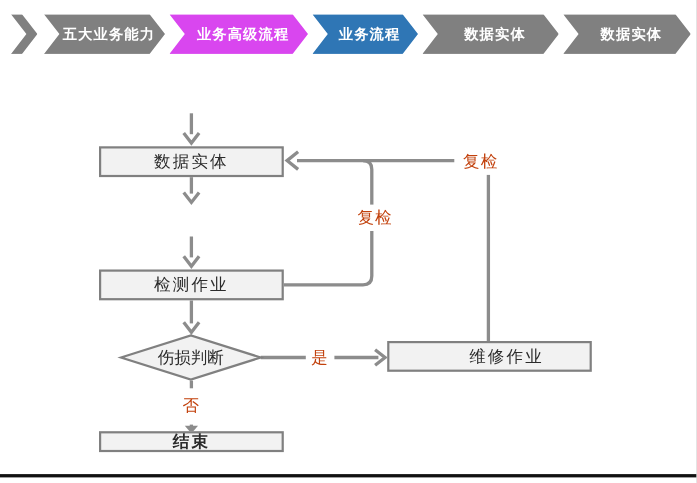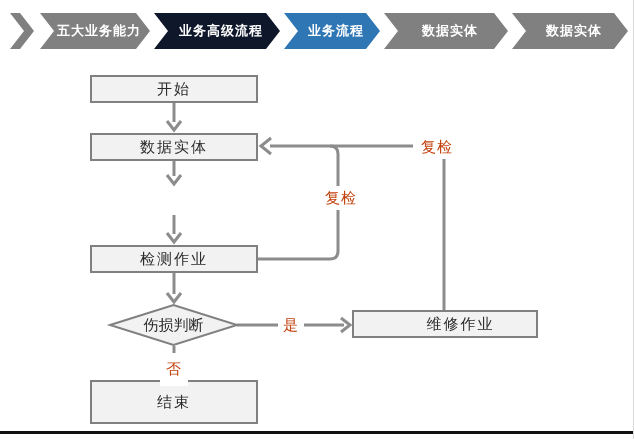--- a/index.html
+++ b/index.html
@@ -43,21 +43,21 @@
 </head>
 <body>
 
 <div id="stage">
 
   <div>
     <div class="chev-lead" style="background:#808080;"></div>
     <div class="chev" style="left:40px;  width:110px; background:#808080;">
       <span>五大业务能力</span>
     </div>
-    <div class="chev" style="left:154px; width:126px; background:#0f172a;">
+    <div class="chev" style="left:154px; width:126px; background:#d946ef;">
       <span>业务高级流程</span>
     </div>
     <div class="chev" style="left:284px; width:96px;  background:#2f76b5;">
       <span>业务流程</span>
     </div>
     <div class="chev" style="left:384px; width:124px; background:#808080;">
       <span>数据实体</span>
     </div>
     <div class="chev" style="left:512px; width:116px; background:#808080;">
       <span>数据实体</span>
@@ -88,36 +88,33 @@
 
       <path d="M 258,259 L 330,259 Q 338,259 338,251 L 338,154 Q 338,146 330,146"></path>
       <polyline points="271,138 261,146 271,154"></polyline>
     </g>
 
     <polygon points="168,387 180,387 174,394" fill="#8c8c8c" stroke="none"></polygon>
 
     <polygon points="110,325 173.5,305 237,325 173.5,345" fill="#f2f2f2" stroke="#808080" stroke-width="2"></polygon>
   </svg>
 
-  <div class="node" style="left:90px;  top:75px;  width:168px; height:28px;">
-    <span>开始</span>
-  </div>
   <div class="node" style="left:90px;  top:133px; width:168px; height:28px;">
     <span>数据实体</span>
   </div>
   <div class="node" style="left:90px;  top:245px; width:168px; height:28px;">
     <span>检测作业</span>
   </div>
   <div class="diamond-label">
     <span>伤损判断</span>
   </div>
   <div class="node" style="left:352px; top:310px; width:186px; height:28px;padding-left:31px;">
     <span>维修作业</span>
   </div>
-  <div class="node" style="left:90px;  top:380px; width:168px; height:44px;">
+  <div class="node" style="left:90px;  top:392px; width:168px; height:19px;font-weight:bold;">
     <span>结束</span>
   </div>
 
   <div class="edge-label" style="left:278px; top:314px; width:26px; height:22px;">
     <span>是</span>
   </div>
   <div class="edge-label" style="left:160px; top:353px; width:28px; height:33px;">
     <span>否</span>
   </div>
   <div class="edge-label" style="left:323px; top:186px; width:36px; height:24px;">

